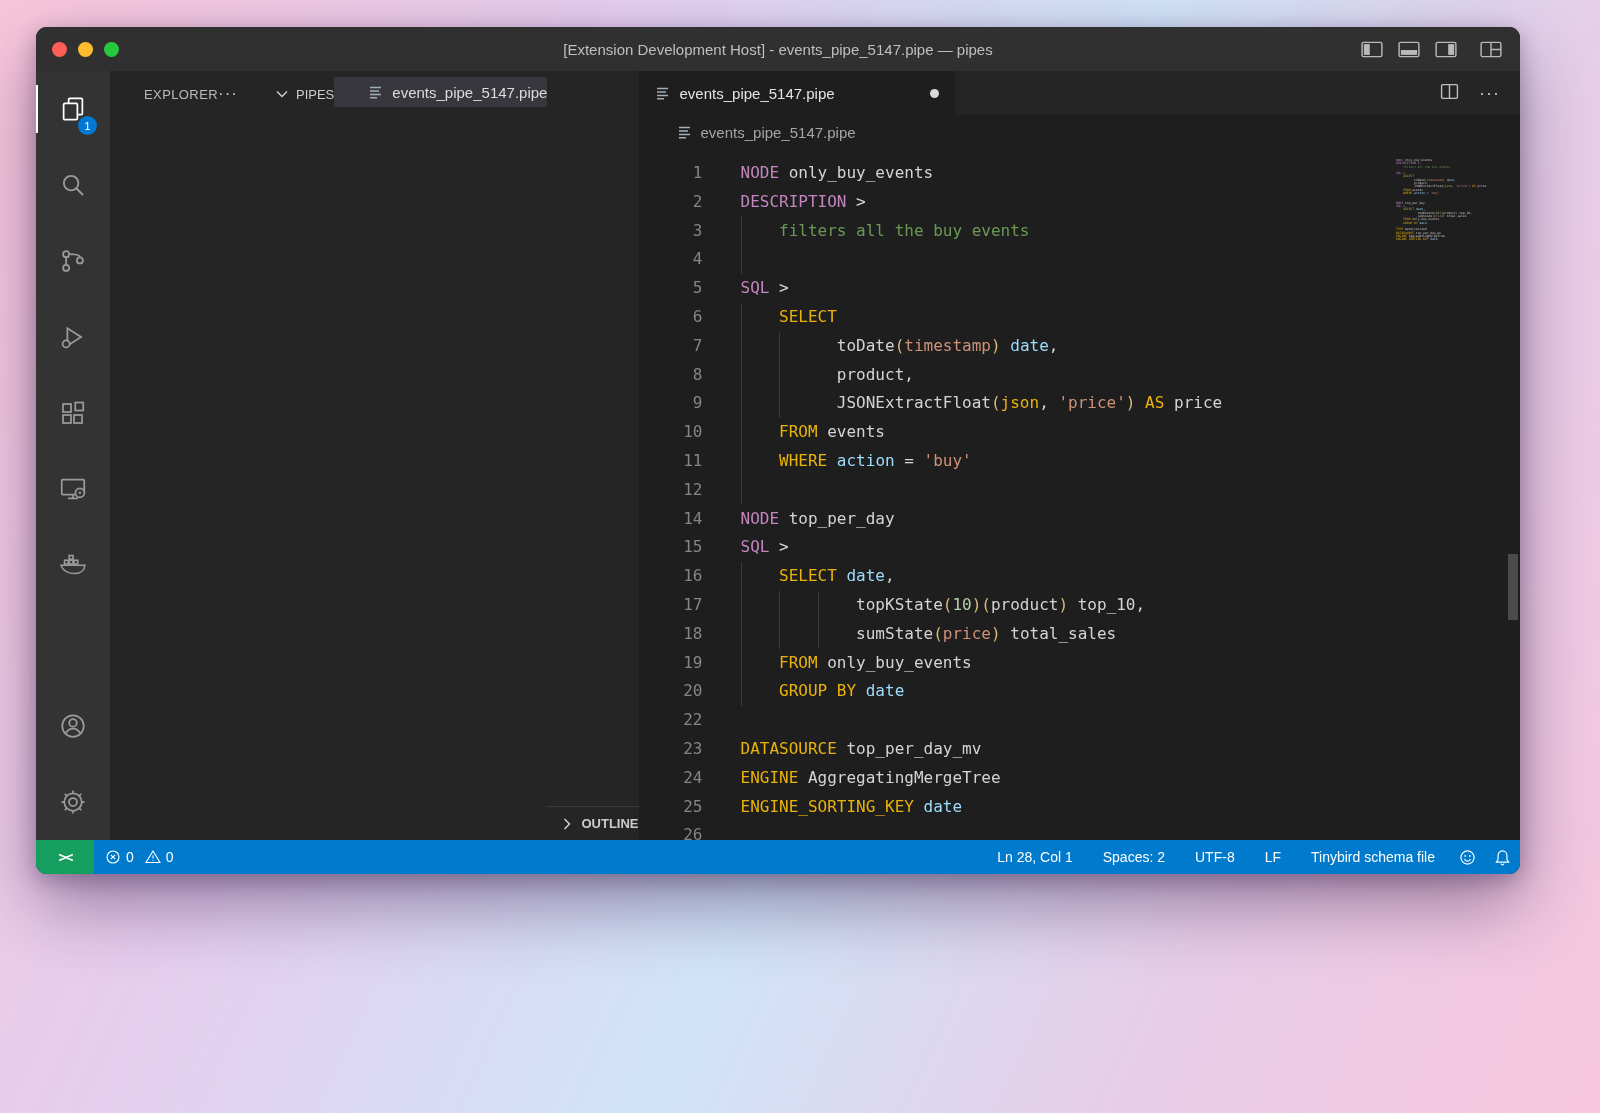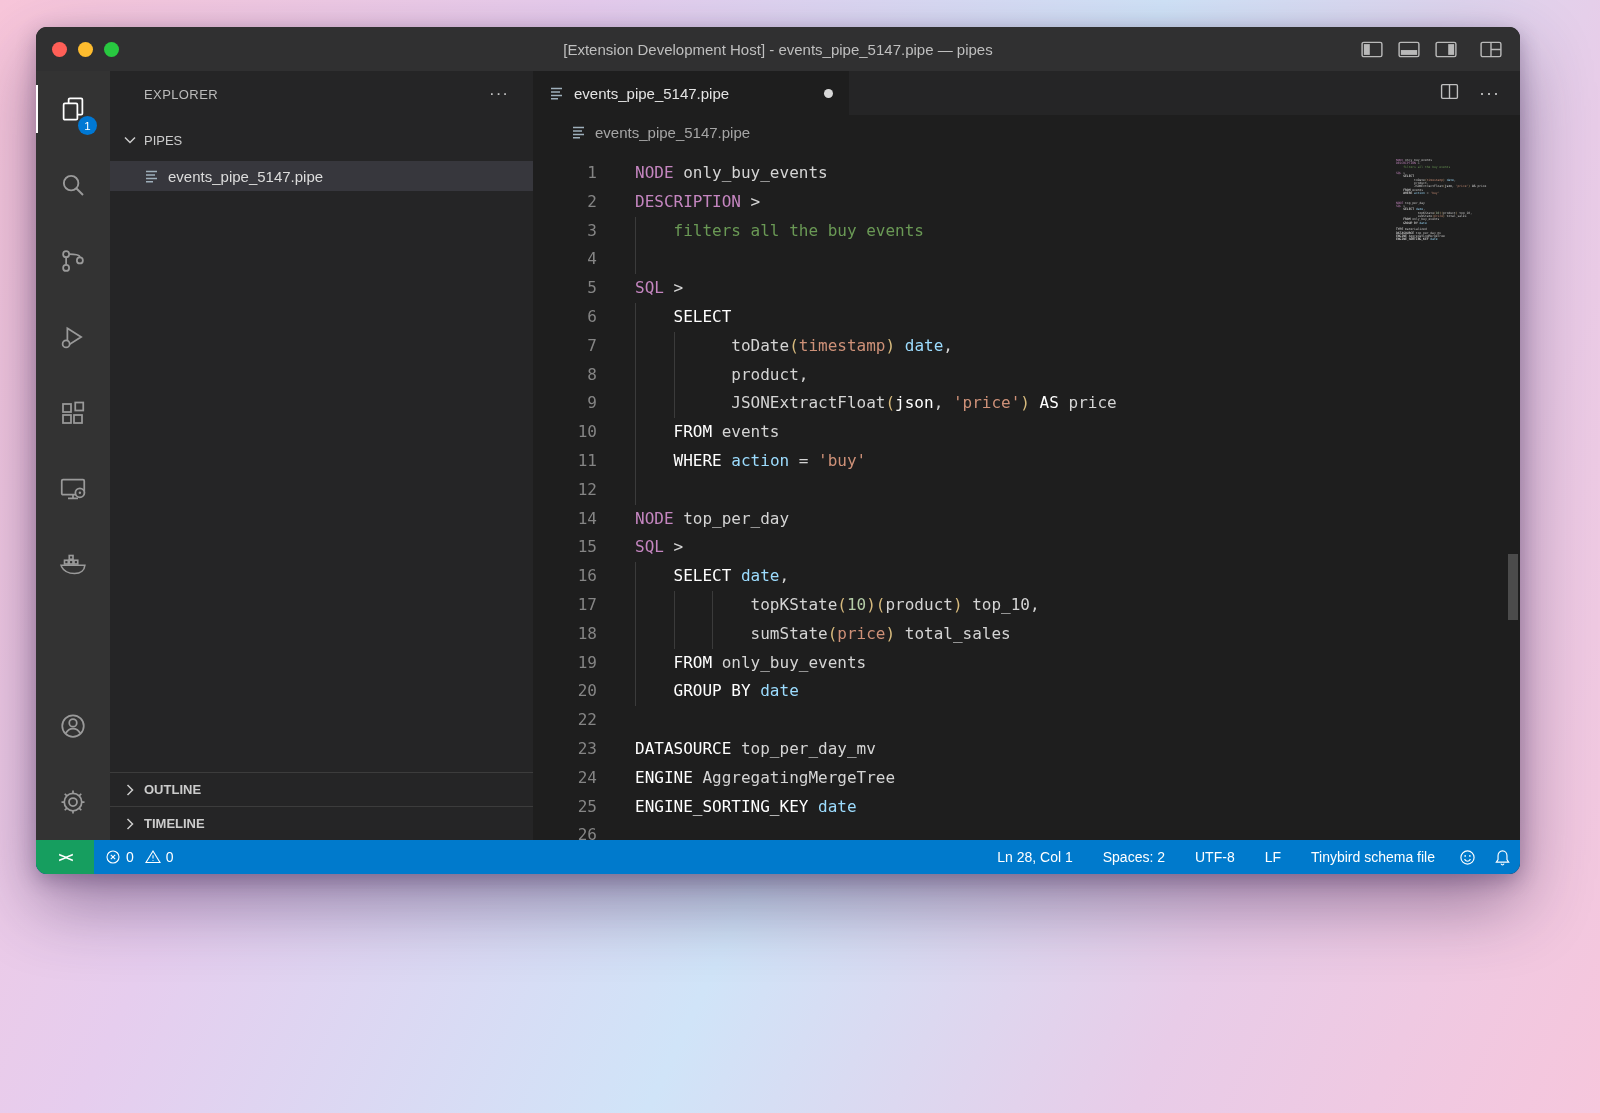--- a/index.html
+++ b/index.html
@@ -26,21 +26,21 @@
   .main { flex:1; display:flex; min-height:0; }
   
   .activitybar { flex:0 0 74px; background:#333333; display:flex; flex-direction:column; }
   .ab-item { position:relative; height:76px; display:flex; align-items:center; justify-content:center; color:#9a9a9a; cursor:pointer; }
   .ab-item.active { color:#ffffff; }
   .ab-item.active::before { content:""; position:absolute; left:0; top:14px; bottom:14px; width:2px; background:#ffffff; }
   .ab-spacer { flex:1; }
   .ab-badge { position:absolute; right:13px; bottom:12px; min-width:19px; height:19px; border-radius:10px;
     background:#0078d4; color:#fff; font-size:11.5px; display:flex; align-items:center; justify-content:center; padding:0 4px; }
   
-  .sidebar { flex:0 0 423px; background:#252526; color:#cccccc; display:flex; flex-direction:column; }
+  .sidebar { flex:0 0 423px; background:#252526; color:#cccccc; display:flex; flex-direction:row; }
   .sb-header { height:46px; display:flex; align-items:center; justify-content:space-between; padding:0 24px 0 34px; }
   .sb-title { font-size:13px; letter-spacing:.4px; color:#bbbbbb; }
   .sb-ellipsis { color:#c5c5c5; font-size:17px; letter-spacing:1px; cursor:pointer; }
   .section-row { height:30px; margin-top:8px; display:flex; align-items:center; gap:6px; padding-left:12px;
     font-size:13px; font-weight:normal; color:#cccccc; cursor:pointer; }
   .file-row { height:30px; margin-top:6px; display:flex; align-items:center; gap:8px; padding-left:34px;
     background:#37373d; font-size:15px; color:#dcdcdc; cursor:pointer; }
   .sb-bottom-row { height:34px; border-top:1px solid #3c3c3c; display:flex; align-items:center; gap:6px;
     padding-left:12px; font-size:13px; font-weight:bold; color:#cccccc; cursor:pointer; }
   .mt-auto { margin-top:auto; }
@@ -56,21 +56,21 @@
   
   .code-area { flex:1; position:relative; overflow:hidden; padding-top:10px;
     font-family:"DejaVu Sans Mono",monospace; font-size:16px; }
   .line { display:flex; height:28.8px; line-height:28.8px; white-space:pre; }
   .ln { flex:0 0 64px; text-align:right; margin-right:38px; color:#858585; }
   .lc { flex:1; margin-right:140px; }
   .line.cur .lc { box-shadow:inset 0 0 0 1px #47474d; }
   .line.cur .ln { color:#c6c6c6; }
   .ig { display:inline-block; white-space:pre; box-shadow:inset 1px 0 0 #3b3b3b; }
   .caret { display:inline-block; width:2px; height:19px; background:#b9b9b9; vertical-align:middle; }
-  .tk-k { color:#C586C0; } .tk-b { color:#ffffff;text-align:right; } .tk-v { color:#9CDCFE; }
+  .tk-k { color:#C586C0; } .tk-b { color:#eab308;text-align:right; } .tk-v { color:#9CDCFE; }
   .tk-s { color:#CE9178; } .tk-y { color:#D7BA7D; } .tk-n { color:#B5CEA8; }
   .tk-w { color:#D4D4D4; } .tk-c { color:#6A9955; }
   
   .minimap { position:absolute; top:10px; right:14px; width:110px; bottom:0;
     font-size:3px; line-height:3.3px; overflow:hidden; opacity:.9; }
   .minimap .line { height:3.3px; line-height:3.3px; }
   .minimap .lc { margin:0; box-shadow:none !important; }
   .minimap .ig { box-shadow:none; }
   .scroll-thumb { position:absolute; right:2px; top:405px; width:10px; height:66px; background:rgba(130,130,130,.45); }
   
@@ -217,26 +217,20 @@
           <line x1="2" y1="10.4" x2="13" y2="10.4"></line>
             <line x1="2" y1="13.8" x2="9" y2="13.8"></line>
         </svg>
         <span>events_pipe_5147.pipe</span>
       </div>
       <div class="sb-bottom-row mt-auto">
         <svg width="16" height="16" viewBox="0 0 16 16" fill="none" stroke="#cccccc" stroke-width="1.5">
           <path d="M5.5 3 L10.5 8 L5.5 13"></path>
         </svg>
         <span>OUTLINE</span>
-      </div>
-      <div class="sb-bottom-row">
-        <svg width="16" height="16" viewBox="0 0 16 16" fill="none" stroke="#cccccc" stroke-width="1.5">
-          <path d="M5.5 3 L10.5 8 L5.5 13"></path>
-        </svg>
-        <span>TIMELINE</span>
       </div>
     </div>
 
     <div class="editor-col">
       <div class="tabbar">
         <div class="tab">
           <svg width="16" height="16" viewBox="0 0 16 16" stroke="#9fb0bc" stroke-width="1.5">
             <line x1="2" y1="3.6" x2="13" y2="3.6"></line>
               <line x1="2" y1="7" x2="11" y2="7"></line>
             <line x1="2" y1="10.4" x2="13" y2="10.4"></line>

